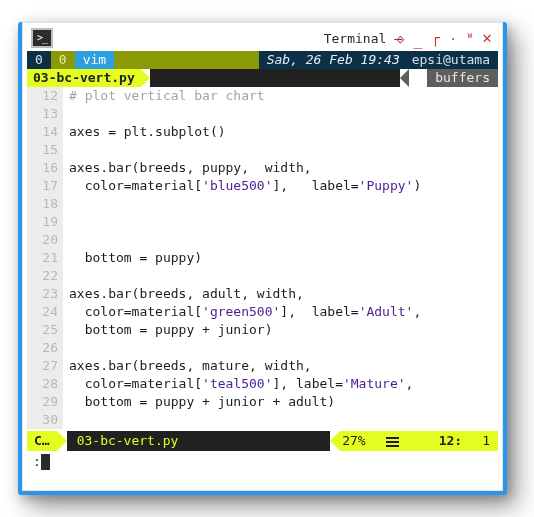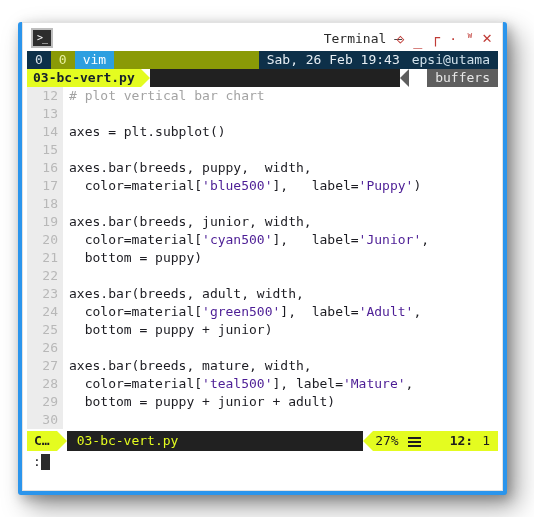--- a/index.html
+++ b/index.html
@@ -77,21 +77,21 @@
     display:flex;height:18px;align-items:stretch;
     font-family:"DejaVu Sans Mono","Liberation Mono",monospace;
     font-size:13px;line-height:18px;
     white-space:pre;
   }
   .tm-cell{padding:0 8px;}
   .tm-navy{background:#0d3049;color:#d9e3ea;}
   .tm-olive{background:#8a9a07;color:#e8f0a0;}
   .tm-blue{background:#2d9fe0;color:#ffffff;}
   .tm-fill{background:#8a9a07;flex:1;}
-  .tm-date{background:#0d3049;color:#e6eef4;padding:0 8px;}
+  .tm-date{background:#0d3049;color:#e6eef4;padding:0 8px;font-style:italic;}
   .tm-user{background:#0d3049;color:#cfe0ea;padding:0 8px 0 4px;}
 
   
   .tmux-second{
     display:flex;height:18px;align-items:stretch;
     font-family:"DejaVu Sans Mono","Liberation Mono",monospace;
     font-size:13px;line-height:18px;white-space:pre;
   }
   .tm2-file{background:#e4fc20;color:#15202b;padding:0 6px;font-weight:bold;}
   .tm2-arrow{
@@ -140,21 +140,21 @@
     width:0;height:0;border-style:solid;
     border-width:10px 0 10px 10px;
     border-color:transparent transparent transparent #e4fc20;
   }
   .vs-file{background:#212121;color:#e4fc20;padding:0 10px;flex:1;}
   .vs-arrow2{
     width:0;height:0;border-style:solid;
     border-width:10px 10px 10px 0;
     border-color:transparent #e4fc20 transparent transparent;
   }
-  .vs-right{background:#e4fc20;color:#1d1d1d;padding:0 8px 0 2px;display:flex;gap:9px;align-items:center;}
+  .vs-right{background:#e4fc20;color:#1d1d1d;padding:0 8px 0 2px;display:flex;gap:20px;align-items:center;}
   .vs-right .b{font-weight:bold;margin-left:20px;}
   .hamburger{display:inline-block;width:13px;height:10px;position:relative;top:1px;}
   .hamburger i{display:block;height:2px;background:#1d1d1d;margin-bottom:2px;}
 
   
   .cmdline{
     height:22px;line-height:22px;background:#ffffff;color:#1c1c22;
     font-family:"DejaVu Sans Mono","Liberation Mono",monospace;
     font-size:13px;padding-left:6px;white-space:pre;display:flex;align-items:center;
   }
@@ -201,22 +201,22 @@
 
         <div class="editor">
           <div id="code-lines">
               <div class="code-line"><div class="gutter">12</div><div class="code"><span class="cmt"># plot vertical bar chart</span></div></div>
               <div class="code-line"><div class="gutter">13</div><div class="code"></div></div>
               <div class="code-line"><div class="gutter">14</div><div class="code"><span class="pun">axes = plt.subplot()</span></div></div>
               <div class="code-line"><div class="gutter">15</div><div class="code"></div></div>
               <div class="code-line"><div class="gutter">16</div><div class="code"><span class="pun">axes.bar(breeds, puppy,  width,</span></div></div>
               <div class="code-line"><div class="gutter">17</div><div class="code"><span class="pun">  color=material[</span><span class="str">'blue500'</span><span class="pun">],   label=</span><span class="str">'Puppy'</span><span class="pun">)</span></div></div>
               <div class="code-line"><div class="gutter">18</div><div class="code"></div></div>
-              <div class="code-line"><div class="gutter">19</div><div class="code"><span class="pun">axes.bar(breeds, junior, width,</span></div></div>
-              <div class="code-line"><div class="gutter">20</div><div class="code"><span class="pun">  color=material[</span><span class="str">'cyan500'</span><span class="pun">],   label=</span><span class="str">'Junior'</span><span class="pun">,</span></div></div>
+              <div class="code-line"><div class="gutter">19</div></div>
+              <div class="code-line"><div class="gutter">20</div></div>
               <div class="code-line"><div class="gutter">21</div><div class="code"><span class="pun">  bottom = puppy)</span></div></div>
               <div class="code-line"><div class="gutter">22</div><div class="code"></div></div>
               <div class="code-line"><div class="gutter">23</div><div class="code"><span class="pun">axes.bar(breeds, adult, width,</span></div></div>
               <div class="code-line"><div class="gutter">24</div><div class="code"><span class="pun">  color=material[</span><span class="str">'green500'</span><span class="pun">],  label=</span><span class="str">'Adult'</span><span class="pun">,</span></div></div>
               <div class="code-line"><div class="gutter">25</div><div class="code"><span class="pun">  bottom = puppy + junior)</span></div></div>
               <div class="code-line"><div class="gutter">26</div><div class="code"></div></div>
               <div class="code-line"><div class="gutter">27</div><div class="code"><span class="pun">axes.bar(breeds, mature, width,</span></div></div>
               <div class="code-line"><div class="gutter">28</div><div class="code"><span class="pun">  color=material[</span><span class="str">'teal500'</span><span class="pun">], label=</span><span class="str">'Mature'</span><span class="pun">,</span></div></div>
               <div class="code-line"><div class="gutter">29</div><div class="code"><span class="pun">  bottom = puppy + junior + adult)</span></div></div>
               <div class="code-line"><div class="gutter">30</div><div class="code"></div></div>

